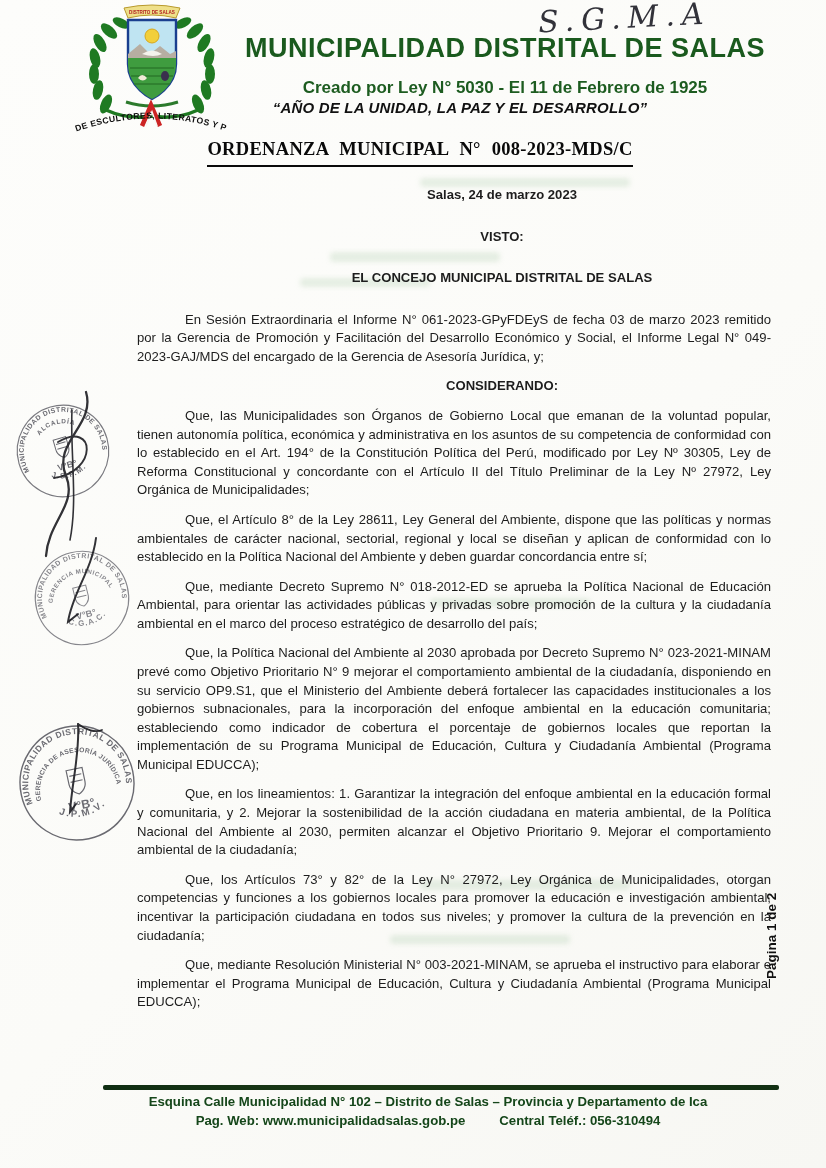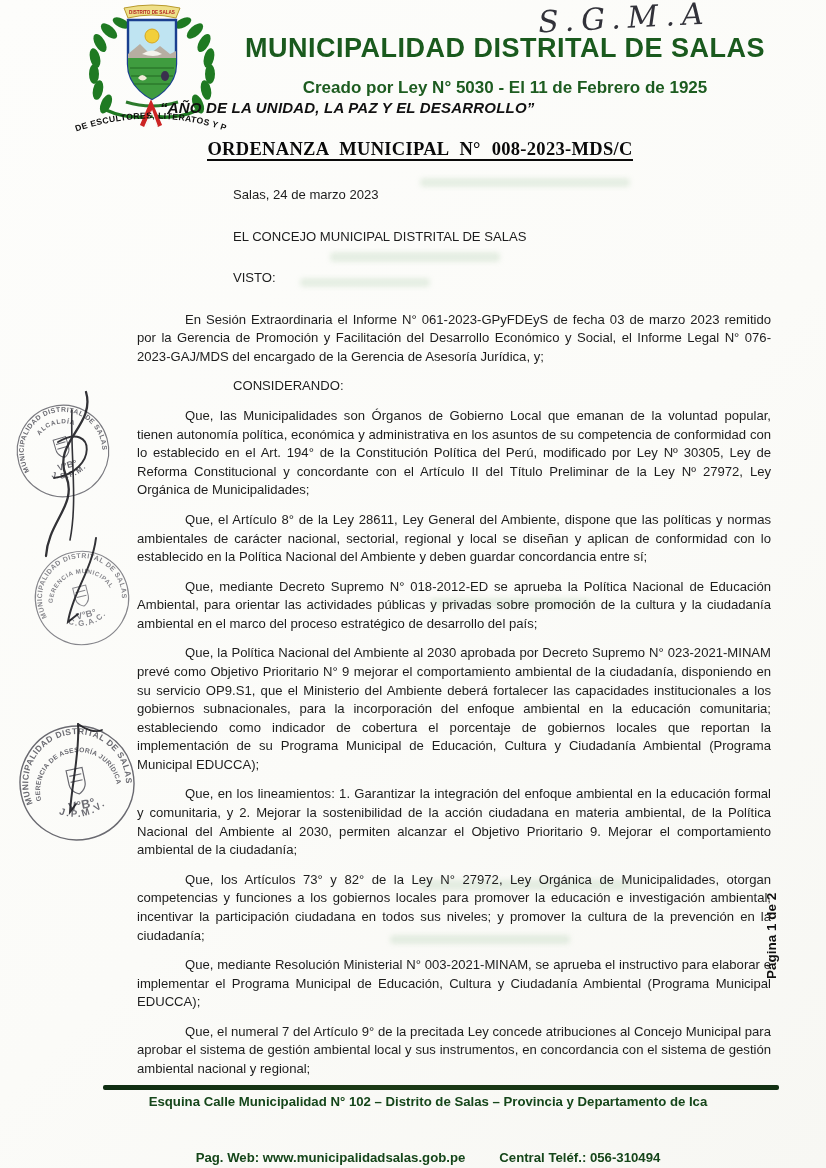--- a/index.html
+++ b/index.html
@@ -26,39 +26,39 @@
     position:absolute;left:238px;top:33px;width:534px;
     text-align:center;font-weight:bold;font-size:27px;
     letter-spacing:.5px;color:#1a5a1e;white-space:nowrap;
   }
   .org-sub{
     position:absolute;left:238px;top:64px;width:534px;
     text-align:center;font-weight:bold;font-size:17px;color:#1d5c20;margin-top:14px;
   }
   .motto{
     position:absolute;left:160px;top:99px;width:600px;
-    font-weight:bold;font-style:italic;
+    text-align:center;font-weight:bold;font-style:italic;
     font-size:15px;color:#111;letter-spacing:.2px;
   }
   .doc-title{
     position:absolute;left:130px;top:139px;width:580px;
     text-align:center;
     font-family:"Liberation Serif", serif;
     font-weight:bold;font-size:18.5px;color:#0a0a0a;
     word-spacing:6px;letter-spacing:.3px;
   }
-  .doc-title span{border-bottom:2.5px solid #0a0a0a;padding-bottom:0;}
+  .doc-title span{border-bottom:2.5px solid #0a0a0a;padding-bottom:6px;}
   
   .body-col{
     position:absolute;left:137px;top:186px;width:634px;
     font-size:13.1px;line-height:1.42;text-align:justify;
     z-index:2;
   }
   .body-col p{margin:0 0 11px 0;text-indent:48px;}
-  .lead{padding-left:48px;text-indent:0;font-weight:normal;text-align:left;}
+  .lead{padding-left:48px;text-indent:0;font-weight:bold;text-align:center;}
   .gap-lg{margin-bottom:23px !important;}
   
   .stamp{position:absolute;z-index:1;opacity:.82;}
   .stamp svg{display:block;}
   .sig-layer{position:absolute;left:0;top:380px;width:190px;height:520px;z-index:3;pointer-events:none;}
   
   .page-indicator{
     position:absolute;left:764px;top:979px;width:110px;
     transform:rotate(-90deg);transform-origin:0 0;
     font-weight:bold;font-size:13.5px;color:#111;white-space:nowrap;
@@ -68,21 +68,21 @@
     position:absolute;left:103px;top:1085px;width:676px;height:5px;
     background:linear-gradient(90deg,#0f2d12,#1c3a16 40%,#123013);
     border-radius:2px;
   }
   .footer-text{
     position:absolute;left:48px;top:1092px;width:760px;
     text-align:center;font-weight:bold;font-size:13.2px;color:#15461a;
     line-height:1.45;
   }
   .footer-text .row2 span{display:inline-block;}
-  .footer-text .row2 .web{margin-right:34px;margin-top:37px;}
+  .footer-text .row2 .web{margin-right:34px;}
   
   .ghost{position:absolute;background:rgba(115,165,115,.16);filter:blur(2.5px);border-radius:4px;z-index:0;}
 </style>
 </head>
 <body>
 
 <div class="page">
 
   <div class="ghost" style="left:330px;top:252px;width:170px;height:10px;"></div>
   <div class="ghost" style="left:300px;top:278px;width:130px;height:9px;"></div>
@@ -152,32 +152,31 @@
 
   <div class="org-title">MUNICIPALIDAD DISTRITAL DE SALAS</div>
   <div class="org-sub">Creado por Ley N° 5030 - El 11 de Febrero de 1925</div>
   <div class="motto">“AÑO  DE LA UNIDAD, LA PAZ Y EL DESARROLLO”</div>
   <div class="doc-title">
     <span>ORDENANZA MUNICIPAL N° 008-2023-MDS/C</span>
   </div>
 
   <div class="body-col">
     <p class="lead gap-lg">Salas, 24 de marzo 2023</p>
+    <p class="lead gap-lg">VISTO:</p>
     <p class="lead gap-lg">EL CONCEJO MUNICIPAL DISTRITAL DE SALAS</p>
-    <p class="lead gap-lg">VISTO:</p>
-    <p>En Sesión Extraordinaria el Informe N° 061-2023-GPyFDEyS de fecha 03 de marzo 2023 remitido por la Gerencia de Promoción y Facilitación del Desarrollo Económico y Social, el Informe Legal N° 076-2023-GAJ/MDS del encargado de la Gerencia de Asesoría Jurídica, y;</p>
+    <p>En Sesión Extraordinaria el Informe N° 061-2023-GPyFDEyS de fecha 03 de marzo 2023 remitido por la Gerencia de Promoción y Facilitación del Desarrollo Económico y Social, el Informe Legal N° 049-2023-GAJ/MDS del encargado de la Gerencia de Asesoría Jurídica, y;</p>
     <p class="lead" style="">CONSIDERANDO:</p>
     <p>Que, las Municipalidades son Órganos de Gobierno Local que emanan de la voluntad popular, tienen autonomía política, económica y administrativa en los asuntos de su competencia de conformidad con lo establecido en el Art. 194° de la Constitución Política del Perú, modificado por Ley Nº 30305, Ley de Reforma Constitucional y concordante con el Artículo II del Título Preliminar de la Ley Nº 27972, Ley Orgánica de Municipalidades;</p>
     <p>Que, el Artículo 8° de la Ley 28611, Ley General del Ambiente, dispone que las políticas y normas ambientales de carácter nacional, sectorial, regional y local se diseñan y aplican de conformidad con lo establecido en la Política Nacional del Ambiente y deben guardar concordancia entre sí;</p>
     <p>Que, mediante Decreto Supremo N° 018-2012-ED se aprueba la Política Nacional de Educación Ambiental, para orientar las actividades públicas y privadas sobre promoción de la cultura y la ciudadanía ambiental en el marco del proceso estratégico de desarrollo del país;</p>
     <p>Que, la Política Nacional del Ambiente al 2030 aprobada por Decreto Supremo N° 023-2021-MINAM prevé como Objetivo Prioritario N° 9 mejorar el comportamiento ambiental de la ciudadanía, disponiendo en su servicio OP9.S1, que el Ministerio del Ambiente deberá fortalecer las capacidades institucionales a los gobiernos subnacionales, para la incorporación del enfoque ambiental en la educación comunitaria; estableciendo como indicador de cobertura el porcentaje de gobiernos locales que reportan la implementación de su Programa Municipal de Educación, Cultura y Ciudadanía Ambiental (Programa Municipal EDUCCA);</p>
     <p>Que, en los lineamientos: 1. Garantizar la integración del enfoque ambiental en la educación formal y comunitaria, y 2. Mejorar la sostenibilidad de la acción ciudadana en materia ambiental, de la Política Nacional del Ambiente al 2030, permiten alcanzar el Objetivo Prioritario 9. Mejorar el comportamiento ambiental de la ciudadanía;</p>
     <p>Que, los Artículos 73° y 82° de la Ley N° 27972, Ley Orgánica de Municipalidades, otorgan competencias y funciones a los gobiernos locales para promover la educación e investigación ambiental, incentivar la participación ciudadana en todos sus niveles; y promover la cultura de la prevención en la ciudadanía;</p>
     <p>Que, mediante Resolución Ministerial N° 003-2021-MINAM, se aprueba el instructivo para elaborar e implementar el Programa Municipal de Educación, Cultura y Ciudadanía Ambiental (Programa Municipal EDUCCA);</p>
-    <p>Que, el numeral 7 del Artículo 9° de la precitada Ley concede atribuciones al Concejo Municipal para aprobar el sistema de gestión ambiental local y sus instrumentos, en concordancia con el sistema de gestión ambiental nacional y regional;</p>
   </div>
 
   <div class="stamp" style="left:14px;top:402px;width:98px;height:98px;transform:rotate(-16deg);">
     <svg width="98" height="98" viewBox="0 0 120 120">
       <defs>
         <path id="s1o" d="M60,108 A48,48 0 1 1 60.01,108"></path>
         <path id="s1i" d="M26,74 A36,36 0 1 1 94,74"></path>
         <path id="s1b" d="M20,64 A42,42 0 0 0 100,64"></path>
       </defs>
       <g fill="none" stroke="#4b4b54" stroke-width="1.4" opacity=".9">

